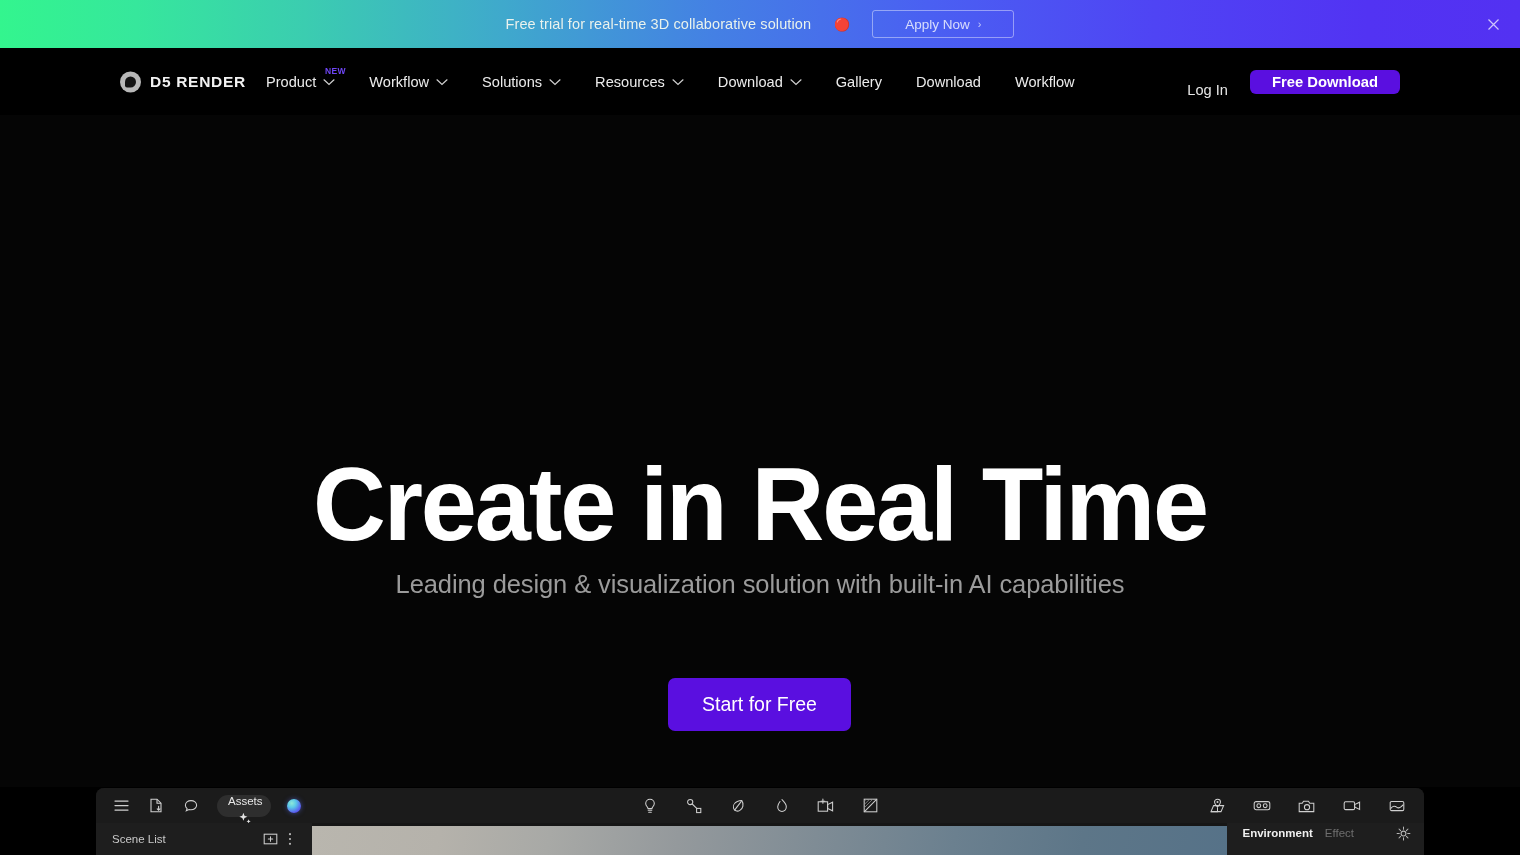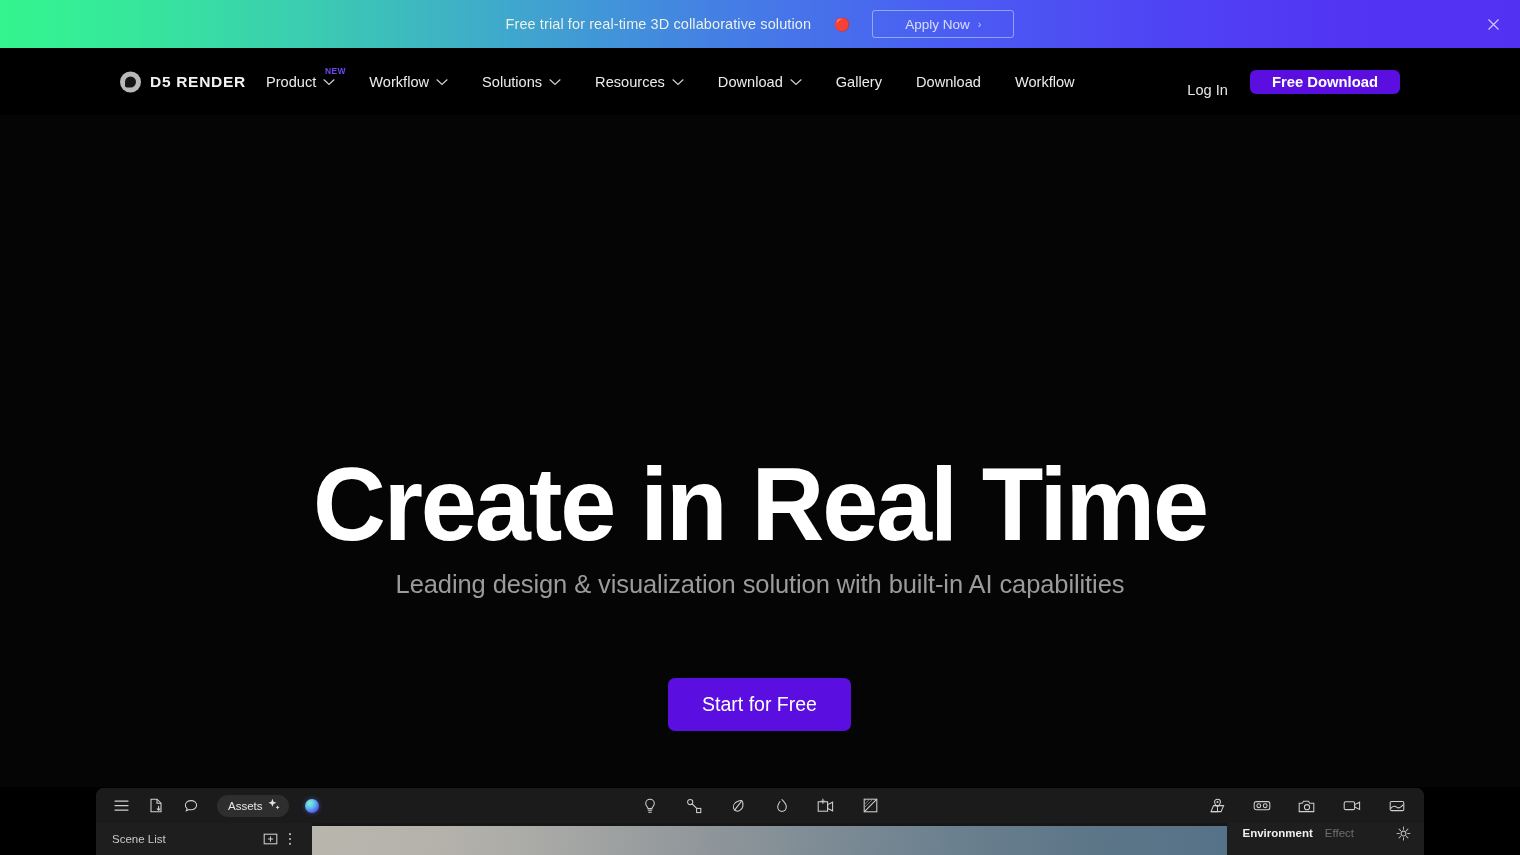--- a/index.html
+++ b/index.html
@@ -157,21 +157,21 @@
   }
   .tb-icon svg { display: block; }
   #tb-left {
     position: absolute; left: 10px;
     display: flex; align-items: center; gap: 5px;
   }
   #assets-pill {
     display: flex; align-items: center; gap: 4px;
     height: 22px; padding: 0 8px 0 11px;
     background: #2e2e2e; border-radius: 11px;
-    margin-left: 6px; cursor: pointer;
+    margin-left: 6px; cursor: pointer; flex-direction: column;
   }
   #assets-label { font-size: 11.5px; color: #e8e8e8; }
   #orb {
     width: 14px; height: 14px; border-radius: 50%;
     margin-left: 11px;
     background: radial-gradient(circle at 34% 30%, #8fe8d8 0%, #5bc8e8 32%, #5a5af0 72%, #3b2fd0 100%);
     box-shadow: 0 0 5px rgba(90,110,240,.55);
     cursor: pointer;
   }
   #tb-center {

